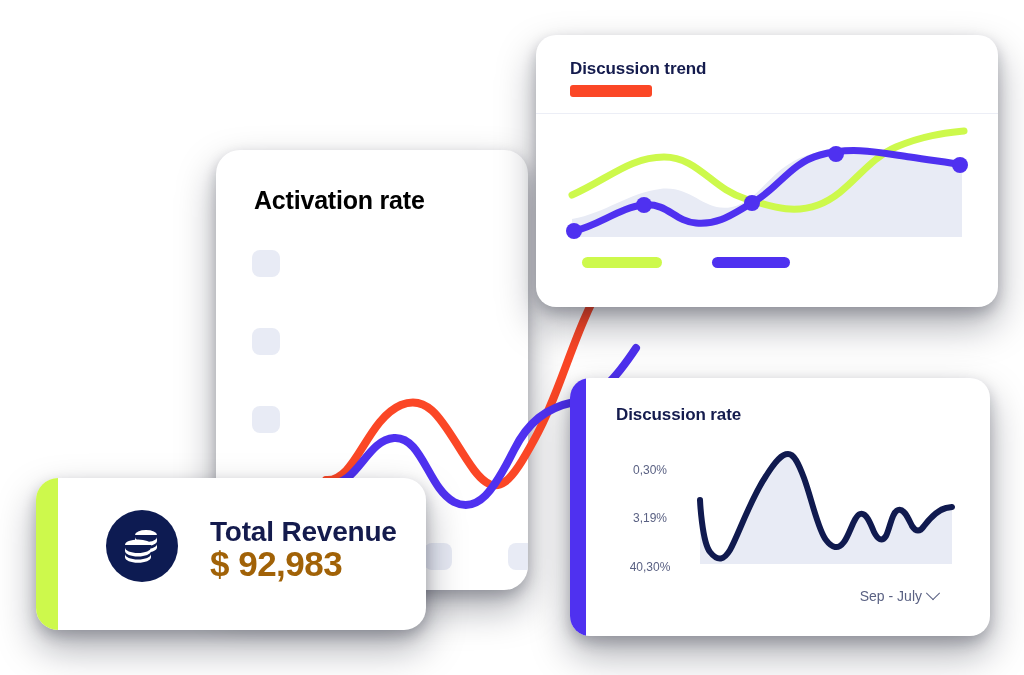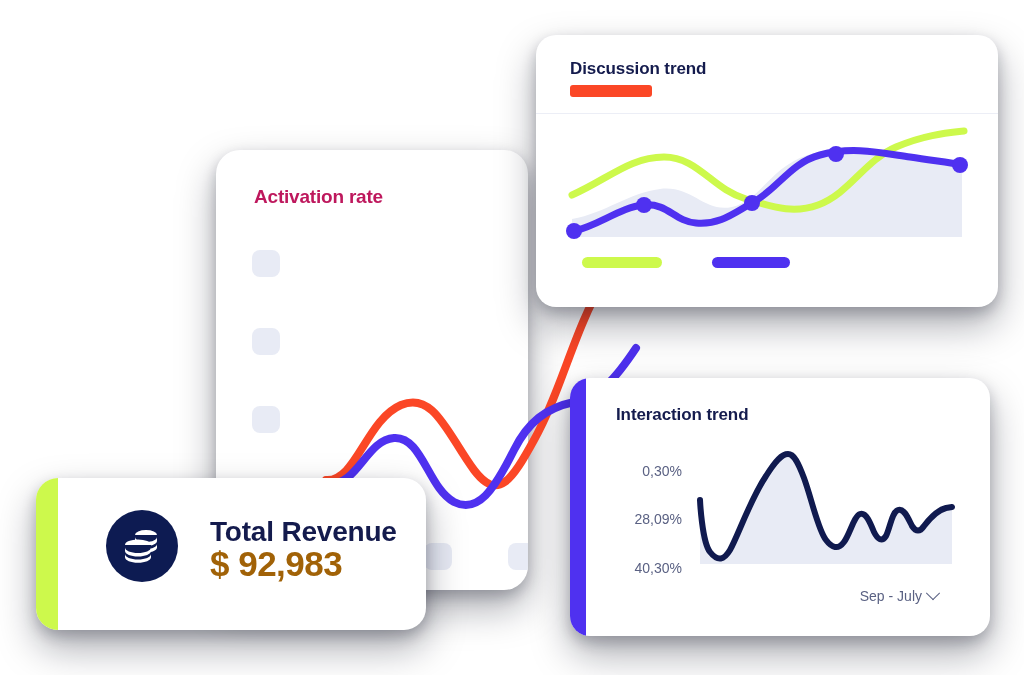--- a/index.html
+++ b/index.html
@@ -32,23 +32,23 @@
     width: 312px;
     height: 440px;
     border-radius: 24px;
     overflow: hidden;
     z-index: 2;
   }
   #card-activation .title {
     position: absolute;
     left: 38px;
     top: 36px;
-    font-size: 19px;
+    font-size: 25px;
     font-weight: 700;
-    color: #be185d;
+    color: #000000;
     letter-spacing: -0.2px;
     white-space: nowrap;
   }
   .skel {
     position: absolute;
     width: 28px;
     height: 27px;
     border-radius: 8px;
     background: #e8ebf5;
   }
@@ -151,22 +151,22 @@
     top: 27px;
     font-size: 17px;
     font-weight: 700;
     color: #141b4d;
     letter-spacing: -0.1px;
   }
   .yaxis {
     position: absolute;
     left: 48px;
     width: 64px;
-    text-align: right;
-    font-size: 14px;
+    text-align: center;
+    font-size: 12px;
     color: #5a6183;
     font-weight: 400;
   }
   #card-interaction .y0 { top: 85px; }
   #card-interaction .y1 { top: 133px; }
   #card-interaction .y2 { top: 182px; }
   #interaction-chart {
     position: absolute;
     left: 124px;
     top: 60px;
@@ -277,24 +277,24 @@
       <circle cx="272" cy="27" r="8" fill="#4f31f0"></circle>
       <circle cx="396" cy="38" r="8" fill="#4f31f0"></circle>
     </svg>
 
     <div class="legend-bar lg-green"></div>
     <div class="legend-bar lg-blue"></div>
   </div>
 
   <div class="card" id="card-interaction">
     <div class="leftbar"></div>
-    <div class="title">Interaction trend</div>
+    <div class="title">Discussion rate</div>
 
     <div class="yaxis y0">0,30%</div>
-    <div class="yaxis y1">28,09%</div>
+    <div class="yaxis y1">3,19%</div>
     <div class="yaxis y2">40,30%</div>
 
     <svg id="interaction-chart" viewBox="0 0 262 140">
       <path d="M 6 62 C 6 62 8 104 16 114 C 24 124 30 122 36 112 C 44 98 56 62 72 38 C 82 22 88 16 94 16 C 100 16 104 24 110 40 C 118 62 124 92 132 102 C 138 110 144 112 150 104 C 156 96 160 78 166 76 C 172 74 176 84 180 94 C 184 102 188 104 192 98 C 196 90 198 74 204 72 C 210 70 214 80 218 88 C 222 94 226 94 230 88 C 236 80 244 72 252 70 L 258 69 L 258 126 L 6 126 Z" fill="#e8ebf5" stroke="none"></path>
       <path d="M 6 62 C 6 62 8 104 16 114 C 24 124 30 122 36 112 C 44 98 56 62 72 38 C 82 22 88 16 94 16 C 100 16 104 24 110 40 C 118 62 124 92 132 102 C 138 110 144 112 150 104 C 156 96 160 78 166 76 C 172 74 176 84 180 94 C 184 102 188 104 192 98 C 196 90 198 74 204 72 C 210 70 214 80 218 88 C 222 94 226 94 230 88 C 236 80 244 72 252 70 L 258 69" fill="none" stroke="#101a4f" stroke-width="6" stroke-linecap="round" stroke-linejoin="round"></path>
     </svg>
 
     <div class="daterange">
       <span>Sep - July</span>
       <span class="chev"></span>

